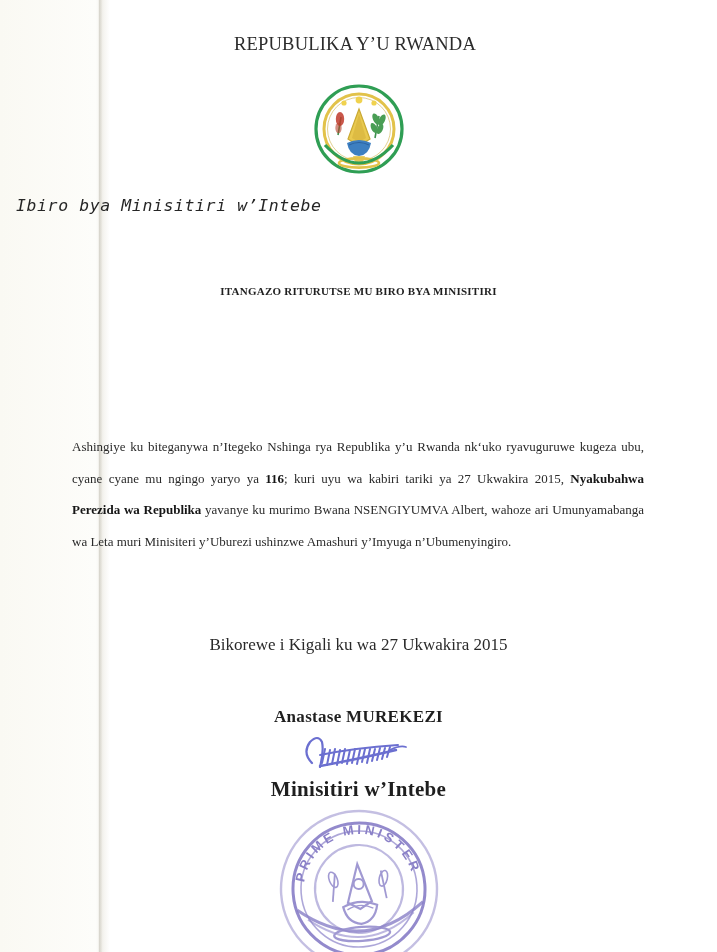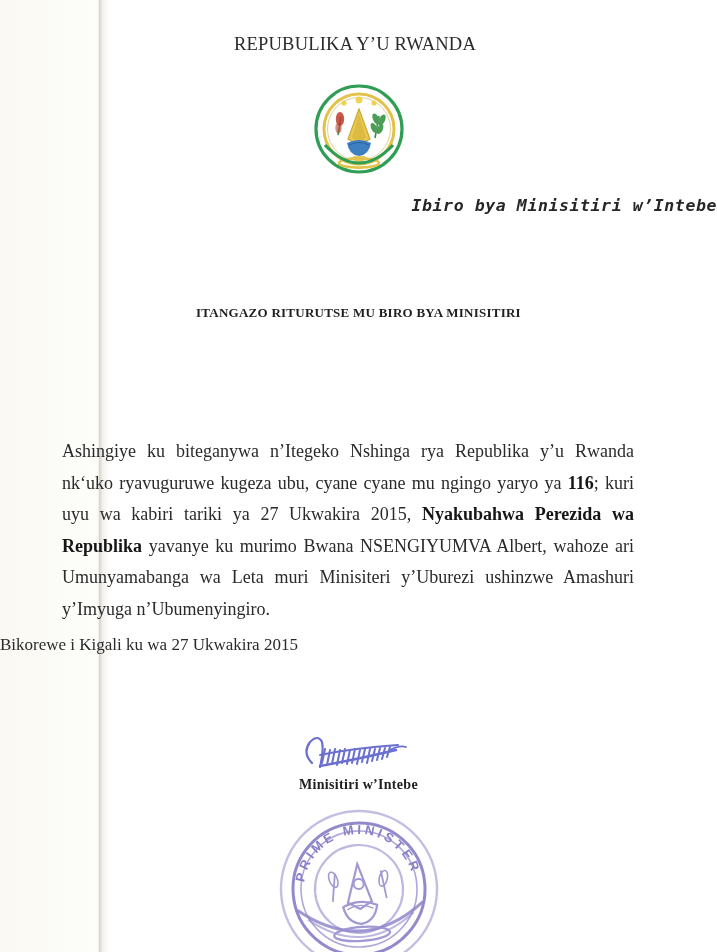--- a/index.html
+++ b/index.html
@@ -56,60 +56,61 @@
     top: 83px; left: 50%;
     transform: translateX(-50%);
     width: 96px; height: 96px;
   }
   .emblem-wrap svg { display: block; }
 
   
   .office-line {
     position: absolute;
     top: 196px; left: 0; right: 0;
-    text-align: right;
+    text-align: left;
     font-family: "DejaVu Sans Mono", "Liberation Mono", monospace;
     font-style: italic;
-    font-weight: bold;
+    font-weight: normal;
     font-size: 16.5px;
     letter-spacing: .6px;
     color: #262626;
+    padding-left: 16px;
   }
 
   
   .announce-heading {
     position: absolute;
-    top: 296px; left: 108px; right: 108px;
+    top: 274px; left: 108px; right: 108px;
     text-align: center;
     font-weight: bold;
-    font-size: 13px;
+    font-size: 11px;
     line-height: 34px;
     letter-spacing: .25px;
     color: #1f1f1f;
   }
   .announce-heading .ln2 { display: block; }
 
   
   .body-text {
     position: absolute;
-    top: 418px; left: 62px;
+    top: 418px; left: 72px;
     width: 572px;
     text-align: justify;
     text-justify: inter-word;
-    font-size: 18px;
+    font-size: 13px;
     line-height: 31.5px;
     color: #2a2a2a;
   }
   .body-text b { font-weight: bold; color: #161616; }
 
   
   .place-date {
     position: absolute;
     top: 635px; left: 0; right: 0;
-    text-align: left;
+    text-align: center;
     font-size: 17px;
     color: #2a2a2a;
   }
 
   
   .signer-name {
     position: absolute;
     top: 707px; left: 0; right: 0;
     text-align: center;
     font-weight: bold;
@@ -121,21 +122,21 @@
     position: absolute;
     top: 733px; left: 50%;
     transform: translateX(-50%);
     width: 130px; height: 44px;
   }
   .signer-title {
     position: absolute;
     top: 777px; left: 0; right: 0;
     text-align: center;
     font-weight: bold;
-    font-size: 14px;
+    font-size: 21px;
     letter-spacing: .3px;
     color: #1f1f1f;
   }
 
   
   .stamp {
     position: absolute;
     top: 806px; left: 50%;
     transform: translateX(-50%) rotate(-4deg);
     width: 166px; height: 166px;
@@ -191,20 +192,21 @@
   <div class="office-line">Ibiro bya Minisitiri w’Intebe</div>
 
   <div class="announce-heading">
     <span>ITANGAZO RITURUTSE MU BIRO BYA MINISITIRI</span>
   </div>
 
   <p class="body-text"><span>Ashingiye ku biteganywa n’Itegeko Nshinga rya Republika y’u Rwanda nk‘uko ryavuguruwe kugeza ubu, cyane cyane mu ngingo yaryo ya </span><b>116</b><span>; kuri uyu wa kabiri tariki ya 27 Ukwakira 2015, </span><b>Nyakubahwa Perezida wa Republika</b><span> yavanye ku murimo  Bwana NSENGIYUMVA Albert, wahoze ari Umunyamabanga wa Leta muri Minisiteri y’Uburezi ushinzwe Amashuri y’Imyuga n’Ubumenyingiro.</span></p>
 
   <div class="place-date">Bikorewe i Kigali  ku wa 27 Ukwakira 2015</div>
 
+  <div class="signer-name">Anastase MUREKEZI</div>
 
   <div class="signature">
     <svg width="130" height="44" viewBox="0 0 130 44">
       <g fill="none" stroke="#6b6fd0" stroke-linecap="round">
         <path d="M18 30 Q8 20 16 9 Q24 1 28 9 Q30 18 26 34" stroke-width="2.2"></path>
         <path d="M26 22 Q60 15 104 12" stroke-width="2"></path>
         <g stroke-width="2">
           <path d="M28 30 L31 16"></path>
             <path d="M33 32 L36 17"></path>
             <path d="M38 31 L41 16"></path>

